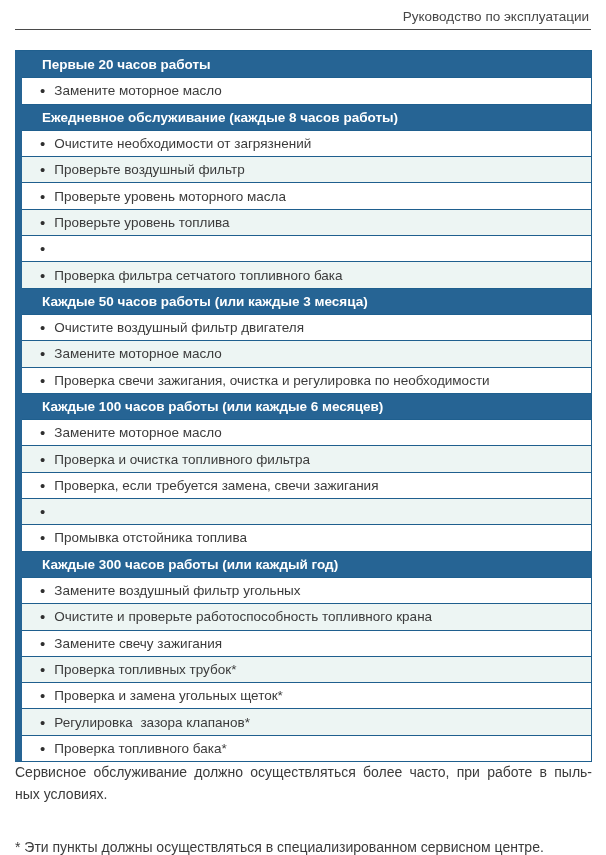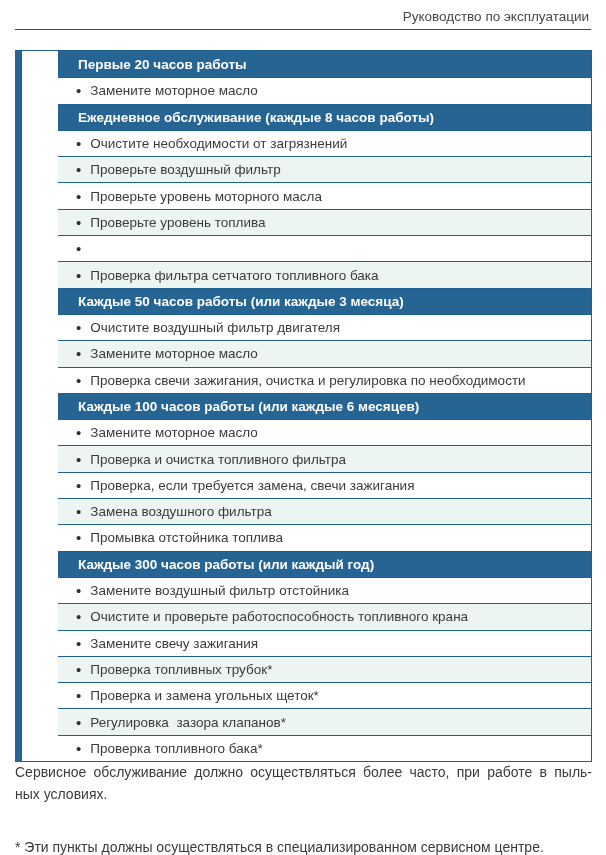--- a/index.html
+++ b/index.html
@@ -28,21 +28,20 @@
     top:29px; left:15px; right:15px;
     border-top:1.6px solid #4a4a4a;
   }
   .maintenance-table{
     position:absolute;
     top:50px; left:15px;
     width:577px;
     border:1.5px solid var(--border-col);
     border-left:7px solid var(--header-bg);
     background:#ffffff;
-    padding-left:36px;
   }
   .section-header{
     display:flex;
     align-items:center;
     height:26.3px;
     background:var(--header-bg);
     color:#ffffff;
     font-weight:bold;
     font-size:13.5px;
     padding-left:20px;
@@ -149,30 +148,29 @@
     <div class="item-row alt">
       <span class="bullet">•</span>
       <span class="item-text">Проверка и очистка топливного фильтра</span>
     </div>
     <div class="item-row">
       <span class="bullet">•</span>
       <span class="item-text">Проверка, если требуется замена, свечи зажигания</span>
     </div>
     <div class="item-row alt">
       <span class="bullet">•</span>
-      <span class="item-text">Замена воздушного фильтра</span>
     </div>
     <div class="item-row">
       <span class="bullet">•</span>
       <span class="item-text">Промывка отстойника топлива</span>
     </div>
     <div class="section-header">Каждые 300 часов работы (или каждый год)</div>
     <div class="item-row">
       <span class="bullet">•</span>
-      <span class="item-text">Замените воздушный фильтр отстойника</span>
+      <span class="item-text">Замените воздушный фильтр угольных</span>
     </div>
     <div class="item-row alt">
       <span class="bullet">•</span>
       <span class="item-text">Очистите и проверьте работоспособность топливного крана</span>
     </div>
     <div class="item-row">
       <span class="bullet">•</span>
       <span class="item-text">Замените свечу зажигания</span>
     </div>
     <div class="item-row alt">

